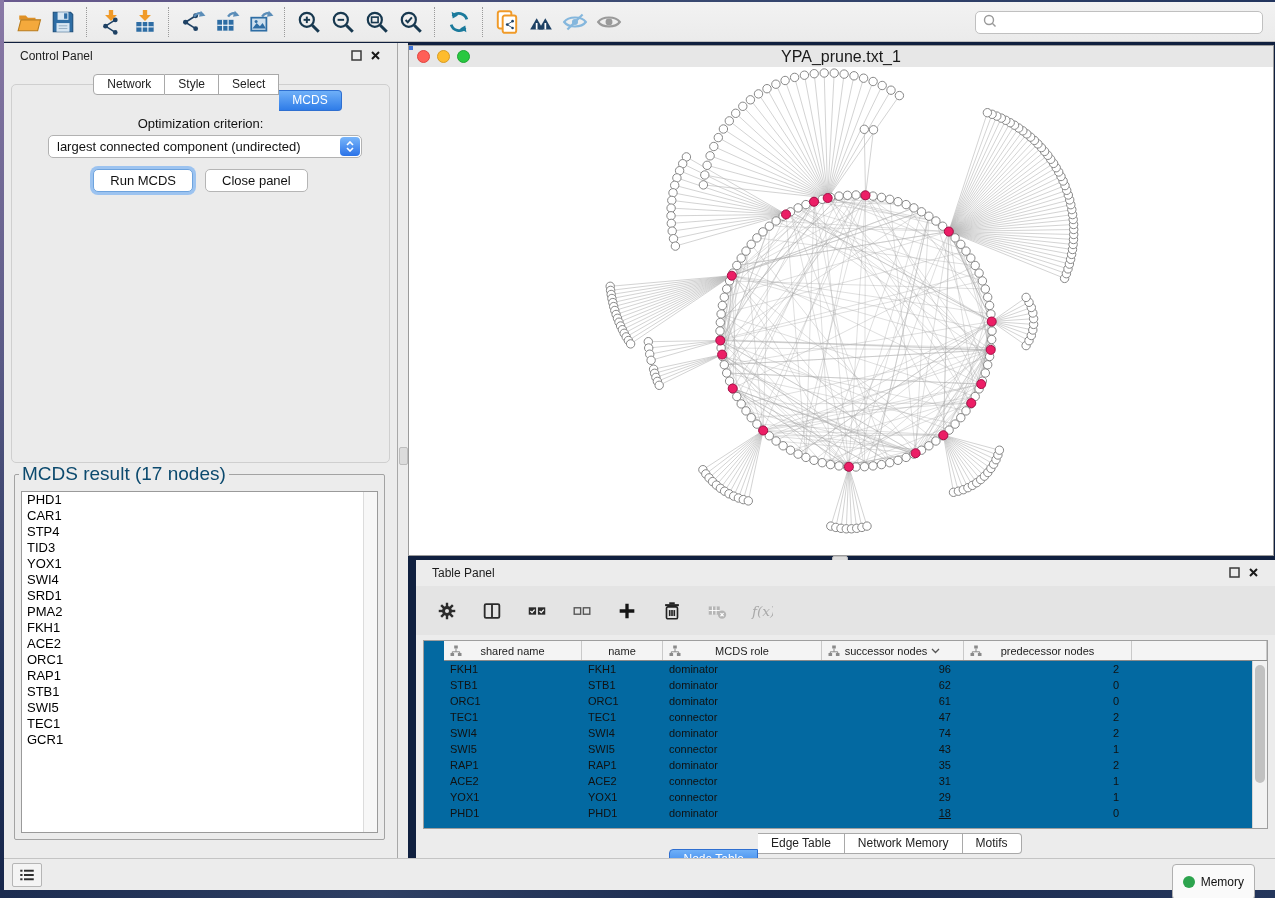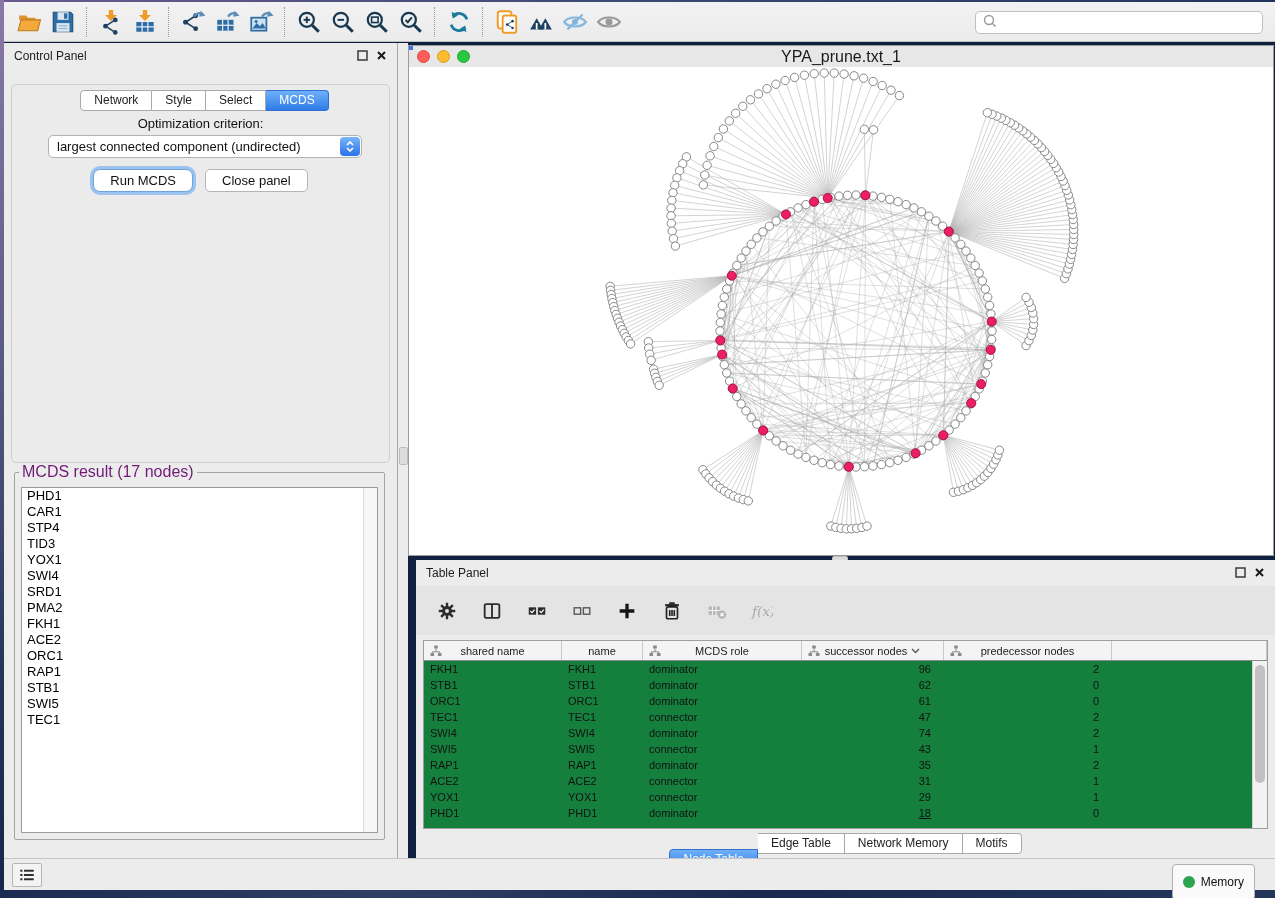--- a/index.html
+++ b/index.html
@@ -12,45 +12,45 @@
   
   .toolbar{left:4px;top:2px;right:0;height:40px;background:linear-gradient(#f2f2f2,#ebebeb);
     border-bottom:1px solid #bfbfbf;display:flex;align-items:center;padding-left:8px;box-sizing:border-box;}
   .tbicon{width:34px;height:32px;display:flex;align-items:center;justify-content:center;cursor:default;}
   .tbsep{width:1px;height:30px;border-left:1px dotted #9a9a9a;margin:0 6px;}
   .search-box{position:absolute;right:12px;top:9px;width:288px;height:23px;background:#fff;border:1px solid #c0c0c0;
     border-radius:5px;display:flex;align-items:center;padding-left:6px;box-sizing:border-box;}
   .search-box input{border:none;outline:none;flex:1;height:18px;font-size:12px;background:transparent;}
   
   .control-panel{left:4px;top:43px;width:394px;height:815px;background:#ececec;border-right:1px solid #a8a8a8;box-sizing:border-box;}
-  .panel-header{position:absolute;left:0;top:0;right:0;height:26px;display:flex;align-items:center;padding:0 10px;box-sizing:border-box;}
+  .panel-header{position:absolute;left:0;top:0;right:0;height:26px;display:flex;align-items:center;padding:0 16px;box-sizing:border-box;}
   .panel-title{font-size:12px;color:#1c1c1c;}
   .panel-hdr-icons{margin-left:auto;display:flex;gap:8px;align-items:center;}
-  .tab-row{position:absolute;left:4px;top:31px;width:100%;display:flex;justify-content:center;z-index:3;align-items:flex-end;}
+  .tab-row{position:absolute;left:17px;top:31px;width:100%;display:flex;justify-content:center;z-index:3;}
   .tab{height:19px;line-height:19px;padding:0 13px;font-size:12px;background:#fff;border:1px solid #a9a9a9;
     border-left:none;color:#222;cursor:default;}
   .tab:first-child{border-left:1px solid #a9a9a9;border-radius:4px 0 0 4px;}
   .tab:last-child{border-radius:0 4px 4px 0;}
   .tab.active{background:linear-gradient(#6fb0f8,#2f7ce8);color:#fff;border-color:#2f6fd0;margin-top:16px;}
   .cp-body{position:absolute;left:7px;right:7px;top:41px;height:377px;background:#ebebeb;
     border:1px solid #cfcfcf;border-radius:5px;}
   .opt-label{position:absolute;top:31px;width:100%;text-align:center;font-size:13px;color:#111;}
   .dropdown{position:absolute;left:36px;top:50px;width:314px;height:23px;background:#fff;border:1px solid #b2b2b2;
     border-radius:5px;display:flex;align-items:center;box-sizing:border-box;cursor:default;}
   .dd-text{font-size:13px;padding-left:8px;color:#111;flex:1;white-space:nowrap;}
   .dd-stepper{width:20px;height:19px;margin-right:1px;border-radius:4px;background:linear-gradient(#79b6fa,#2a72e8);
     display:flex;flex-direction:column;align-items:center;justify-content:center;gap:1px;}
   .dd-stepper svg{display:block;}
   .btn-row{position:absolute;top:84px;width:100%;display:flex;justify-content:center;gap:12px;}
   .btn{height:23px;padding:0 16px;font-size:13px;background:#fff;border:1px solid #b5b5b5;border-radius:5px;
     color:#111;font-family:inherit;}
-  .btn.focus{box-shadow:0 0 0 3px #9cc3f0;border-color:#6ea3dd;border-radius:7px;}
+  .btn.focus{box-shadow:0 0 0 3px #9cc3f0;border-color:#6ea3dd;}
   .result-box{position:absolute;left:10px;right:12px;top:420px;height:375px;border:1px solid #a3a3a3;
     margin:0;padding:0;border-radius:2px;}
-  .result-box legend{font-size:16px;color:#701a75;margin-left:4px;padding:0 3px;margin-top:9px;}
+  .result-box legend{font-size:19px;color:#0c4a6e;margin-left:4px;padding:0 3px;margin-top:9px;}
   .result-list{position:absolute;left:6px;right:6px;top:6px;bottom:6px;background:#fff;border:1px solid #9a9a9a;overflow:hidden;}
   .result-scroll{position:absolute;right:0;top:0;bottom:0;width:13px;background:#f7f7f7;border-left:1px solid #dcdcdc;}
   .mcds-item{font-size:13px;line-height:16px;padding-left:5px;color:#000;}
   
   .v-divider{left:398px;top:43px;width:10px;height:815px;background:#ececec;}
   .v-handle{position:absolute;left:1px;top:404px;width:7px;height:16px;background:#dcdcdc;border:1px solid #bdbdbd;border-radius:2px;}
   .h-handle{left:832px;top:556px;width:14px;height:7px;background:#dcdcdc;border:1px solid #bdbdbd;border-radius:2px;}
   
   .network-window{left:408px;top:45px;width:866px;height:511px;border:1px solid #9b9b9b;background:#fff;box-sizing:border-box;}
   .nw-titlebar{position:absolute;left:0;top:0;right:0;height:21px;background:#e7e7e7;border-bottom:1px solid #b6b6b6;
@@ -59,21 +59,21 @@
   .tl{width:13px;height:13px;border-radius:50%;margin-left:8px;box-sizing:border-box;}
   .tl.red{background:#ff5f57;border:1px solid #e0443e;}
   .tl.yel{background:#febc2e;border:1px solid #d89c22;}
   .tl.grn{background:#28c840;border:1px solid #1ea433;}
   .nw-title{position:absolute;left:0;right:0;text-align:center;font-size:16px;color:#1a1a1a;}
   .nw-content{position:absolute;left:0;top:21px;right:0;bottom:0;background:#fff;overflow:hidden;}
   
   .table-panel{left:416px;top:560px;right:0;height:298px;background:#ececec;}
   .tp-toolbar{position:absolute;left:0;top:26px;right:0;height:49px;background:#e4e4e4;display:flex;align-items:center;padding-left:16px;gap:15px;}
   .tpicon{width:30px;height:30px;display:flex;align-items:center;justify-content:center;}
-  .tbl-wrap{position:absolute;left:7px;right:7px;top:80px;height:189px;background:#15803d;border:1px solid #9e9e9e;box-sizing:border-box;}
+  .tbl-wrap{position:absolute;left:7px;right:7px;top:80px;height:189px;background:#0369a1;border:1px solid #9e9e9e;box-sizing:border-box;padding-left:20px;}
   .thead{display:flex;height:20px;background:#f4f4f4;border-bottom:1px solid #8a8a8a;box-sizing:border-box;}
   .th{position:relative;display:flex;align-items:center;justify-content:center;font-size:11px;color:#222;
     border-right:1px solid #c9c9c9;box-sizing:border-box;gap:4px;}
   .th .tree{position:absolute;left:6px;top:4px;}
   .tr{display:flex;height:16px;align-items:center;}
   .td{font-size:11px;color:#111;box-sizing:border-box;padding:0 6px;white-space:nowrap;overflow:hidden;}
   .num{text-align:right;padding-right:13px;}
   .tbl-scroll{position:absolute;right:0;top:20px;bottom:0;width:14px;background:#f2f2f2;border-left:1px solid #d4d4d4;}
   .tbl-thumb{position:absolute;left:2px;right:2px;top:4px;height:118px;background:#c1c1c1;border-radius:5px;}
   .tbl-tabs{position:absolute;left:0;right:0;top:273px;display:flex;justify-content:center;}
@@ -310,20 +310,21 @@
           <div class="mcds-item">SWI4</div>
           <div class="mcds-item">SRD1</div>
           <div class="mcds-item">PMA2</div>
           <div class="mcds-item">FKH1</div>
           <div class="mcds-item">ACE2</div>
           <div class="mcds-item">ORC1</div>
           <div class="mcds-item">RAP1</div>
           <div class="mcds-item">STB1</div>
           <div class="mcds-item">SWI5</div>
           <div class="mcds-item">TEC1</div>
+          <div class="mcds-item">GCR1</div>
         </div>
       <div class="result-scroll"></div>
     </div>
   </fieldset>
 </div>
 
 <div class="abs v-divider">
   <div class="v-handle"></div>
 </div>
 

